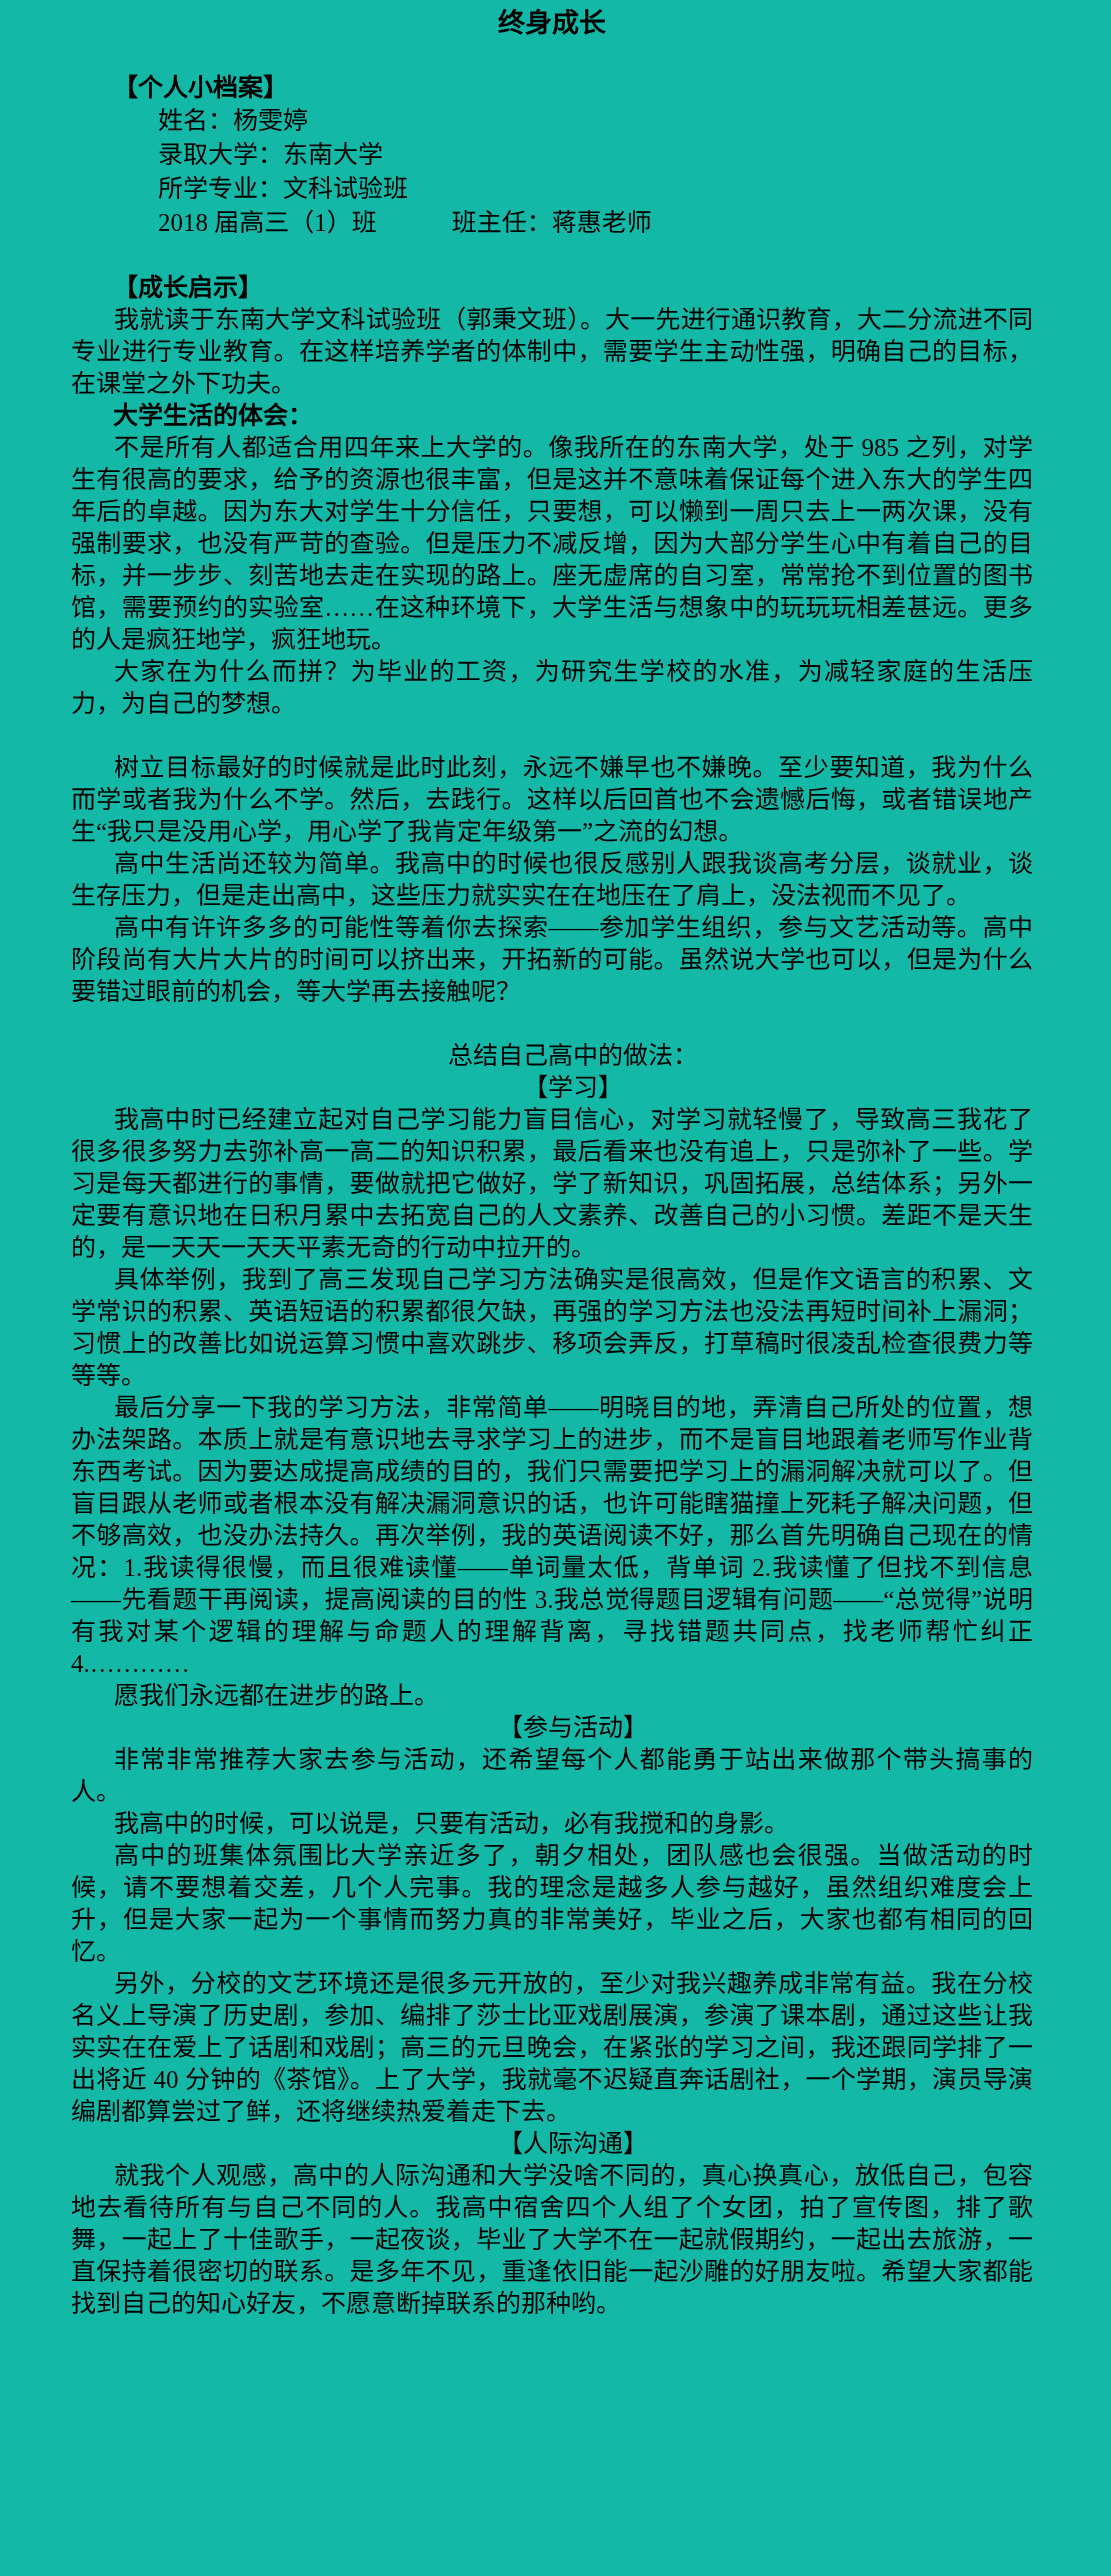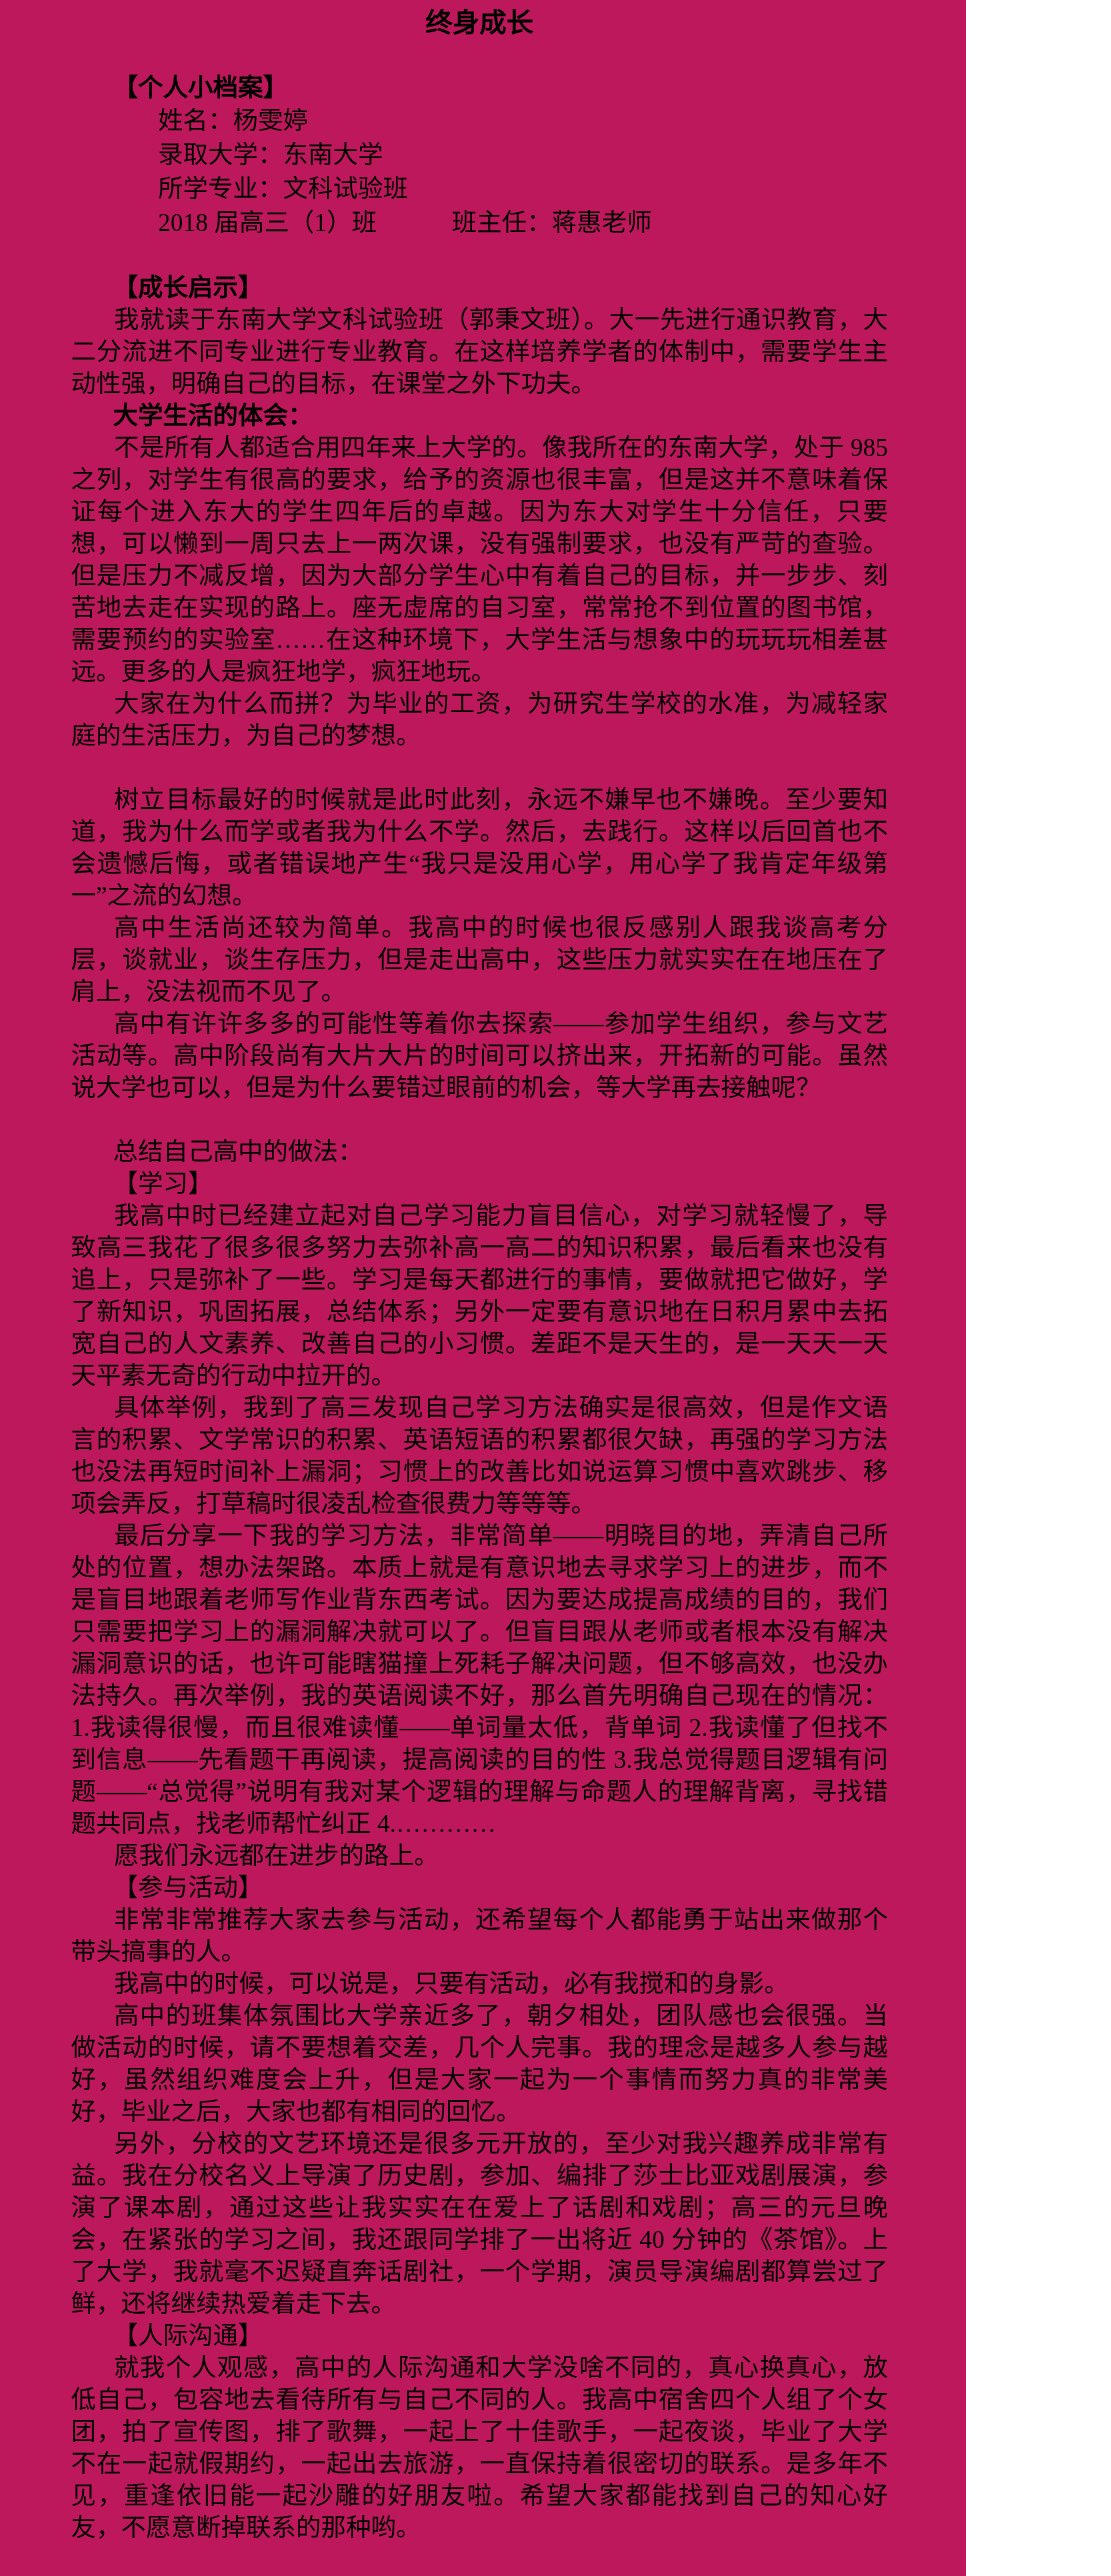--- a/index.html
+++ b/index.html
@@ -7,24 +7,24 @@
     padding: 0;
     background: #ffffff;
     color: #000000;
   }
   body {
     width: 1111px;
     font-family: "Liberation Serif", "DejaVu Serif", serif;
   }
   .page {
     box-sizing: border-box;
-    width: 966px;
+    width: 1111px;
     min-height: 2576px;
     padding: 5.6px 78px 28px 71px;
-    background: #be185d;
+    background: #14b8a6;
   }
   .doc-title {
     margin: 0;
     font-size: 27px;
     line-height: 34px;
     font-weight: bold;
     text-align: center;
   }
   .doc-body p {
     margin: 0;
@@ -37,21 +37,21 @@
   .doc-body p.heading-bold {
     font-weight: bold;
     padding-left: 42px;
     text-align: left;
     text-indent: 0;
   }
   
   .doc-body p.heading {
     font-weight: normal;
     padding-left: 42px;
-    text-align: left;
+    text-align: center;
     text-indent: 0;
   }
   
   .doc-body p.info {
     padding-left: 87px;
     line-height: 34px;
     text-align: left;
     text-indent: 0;
   }
   

